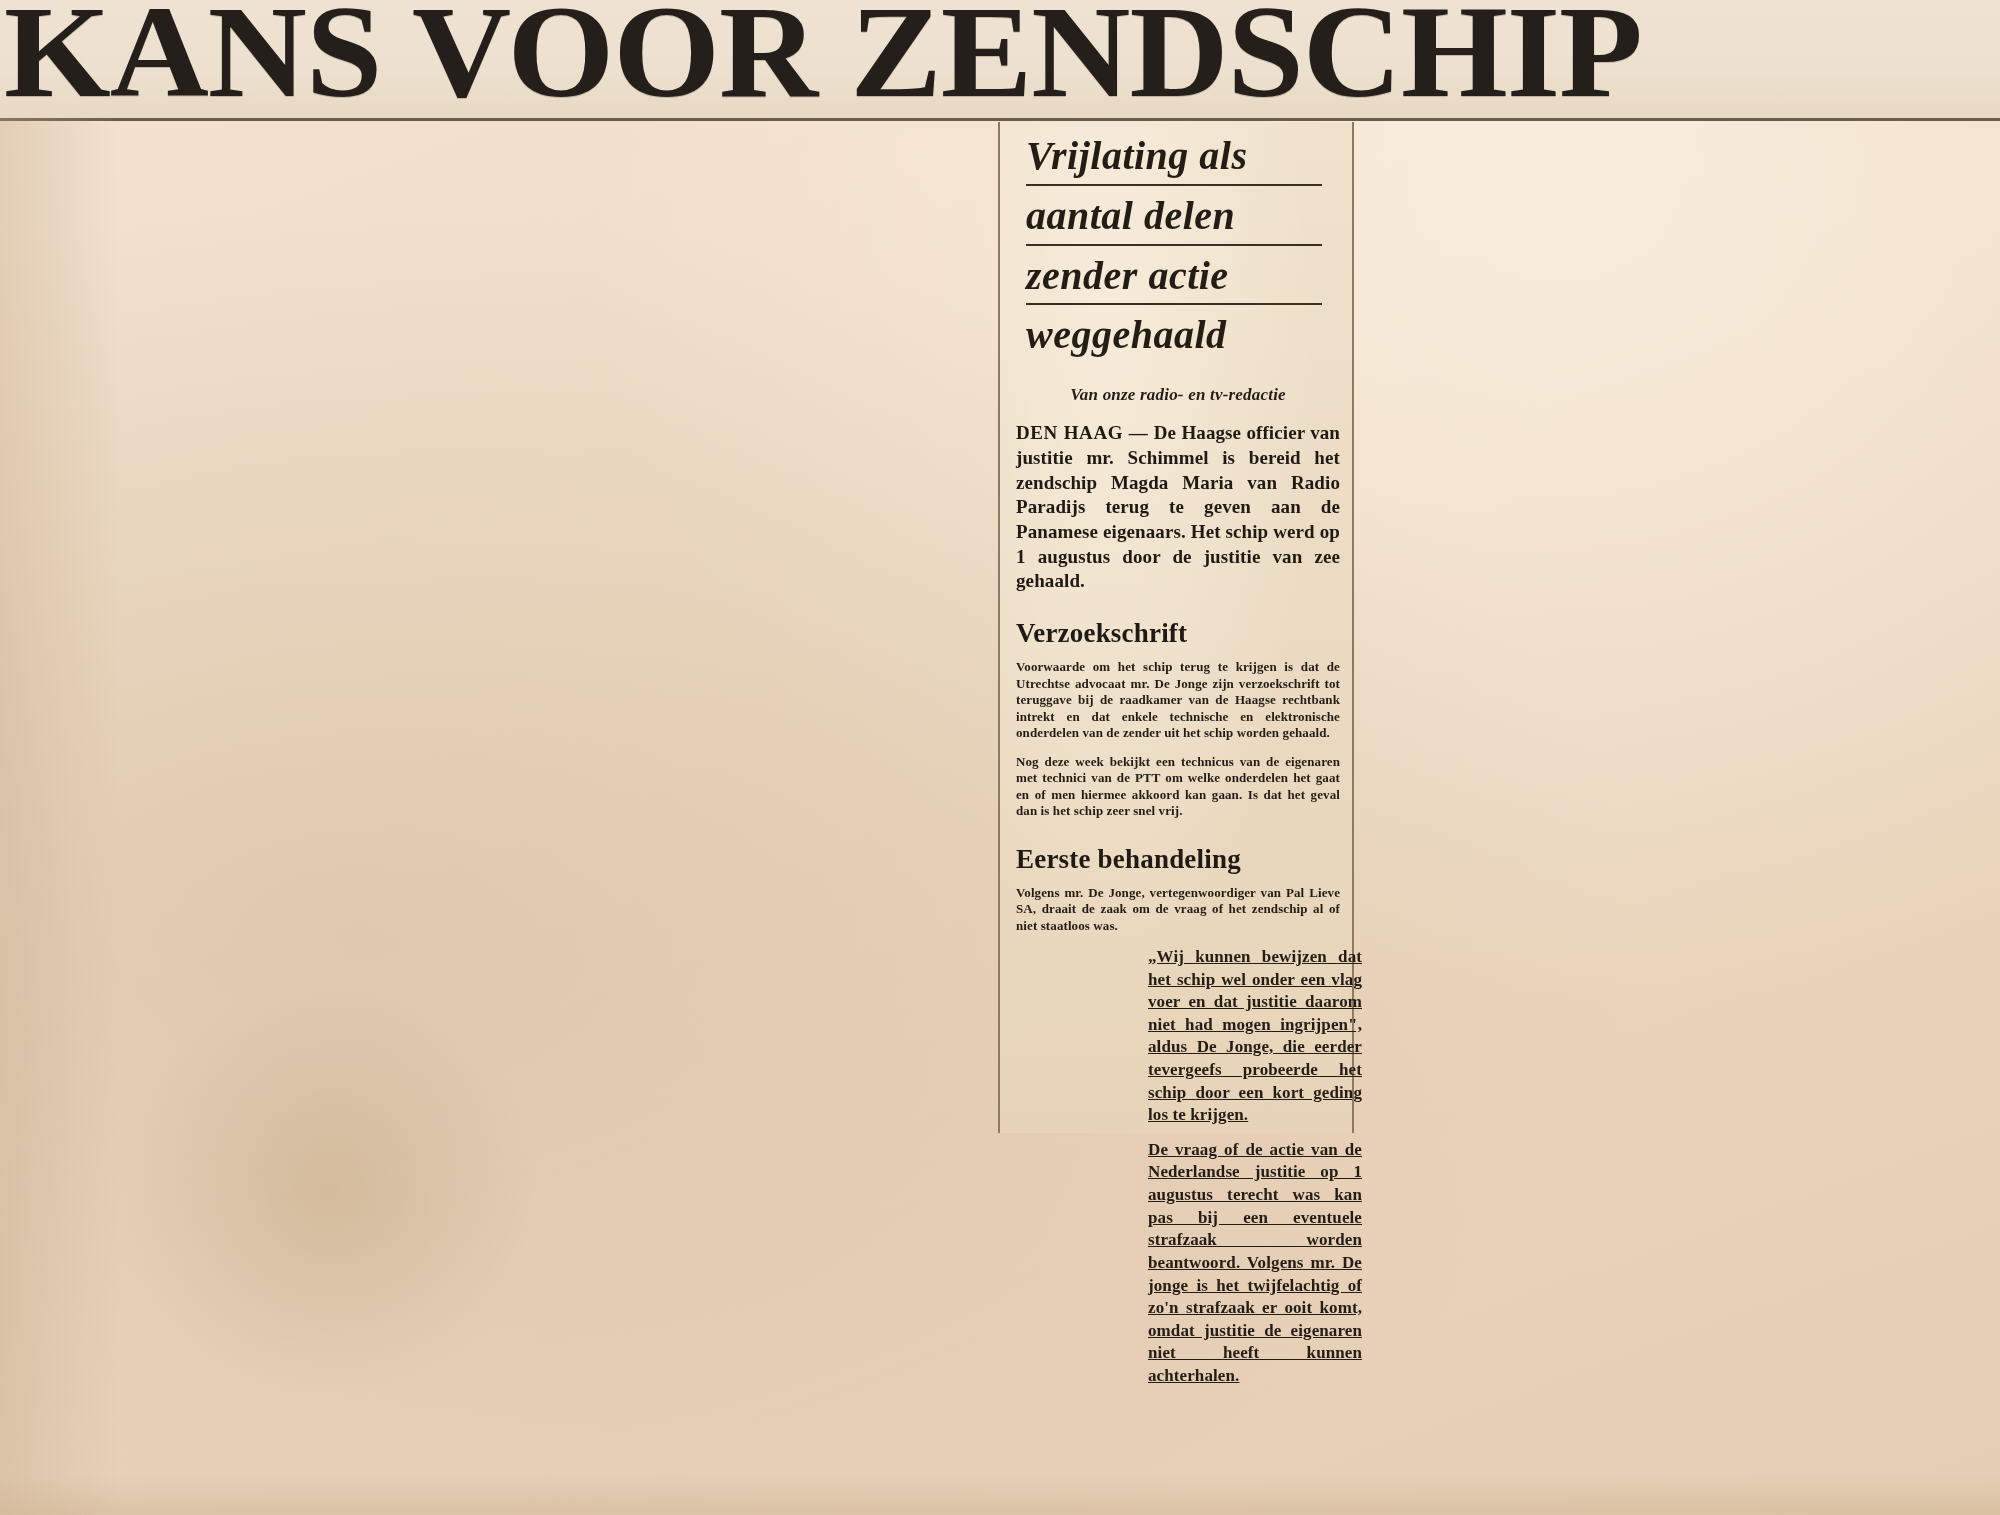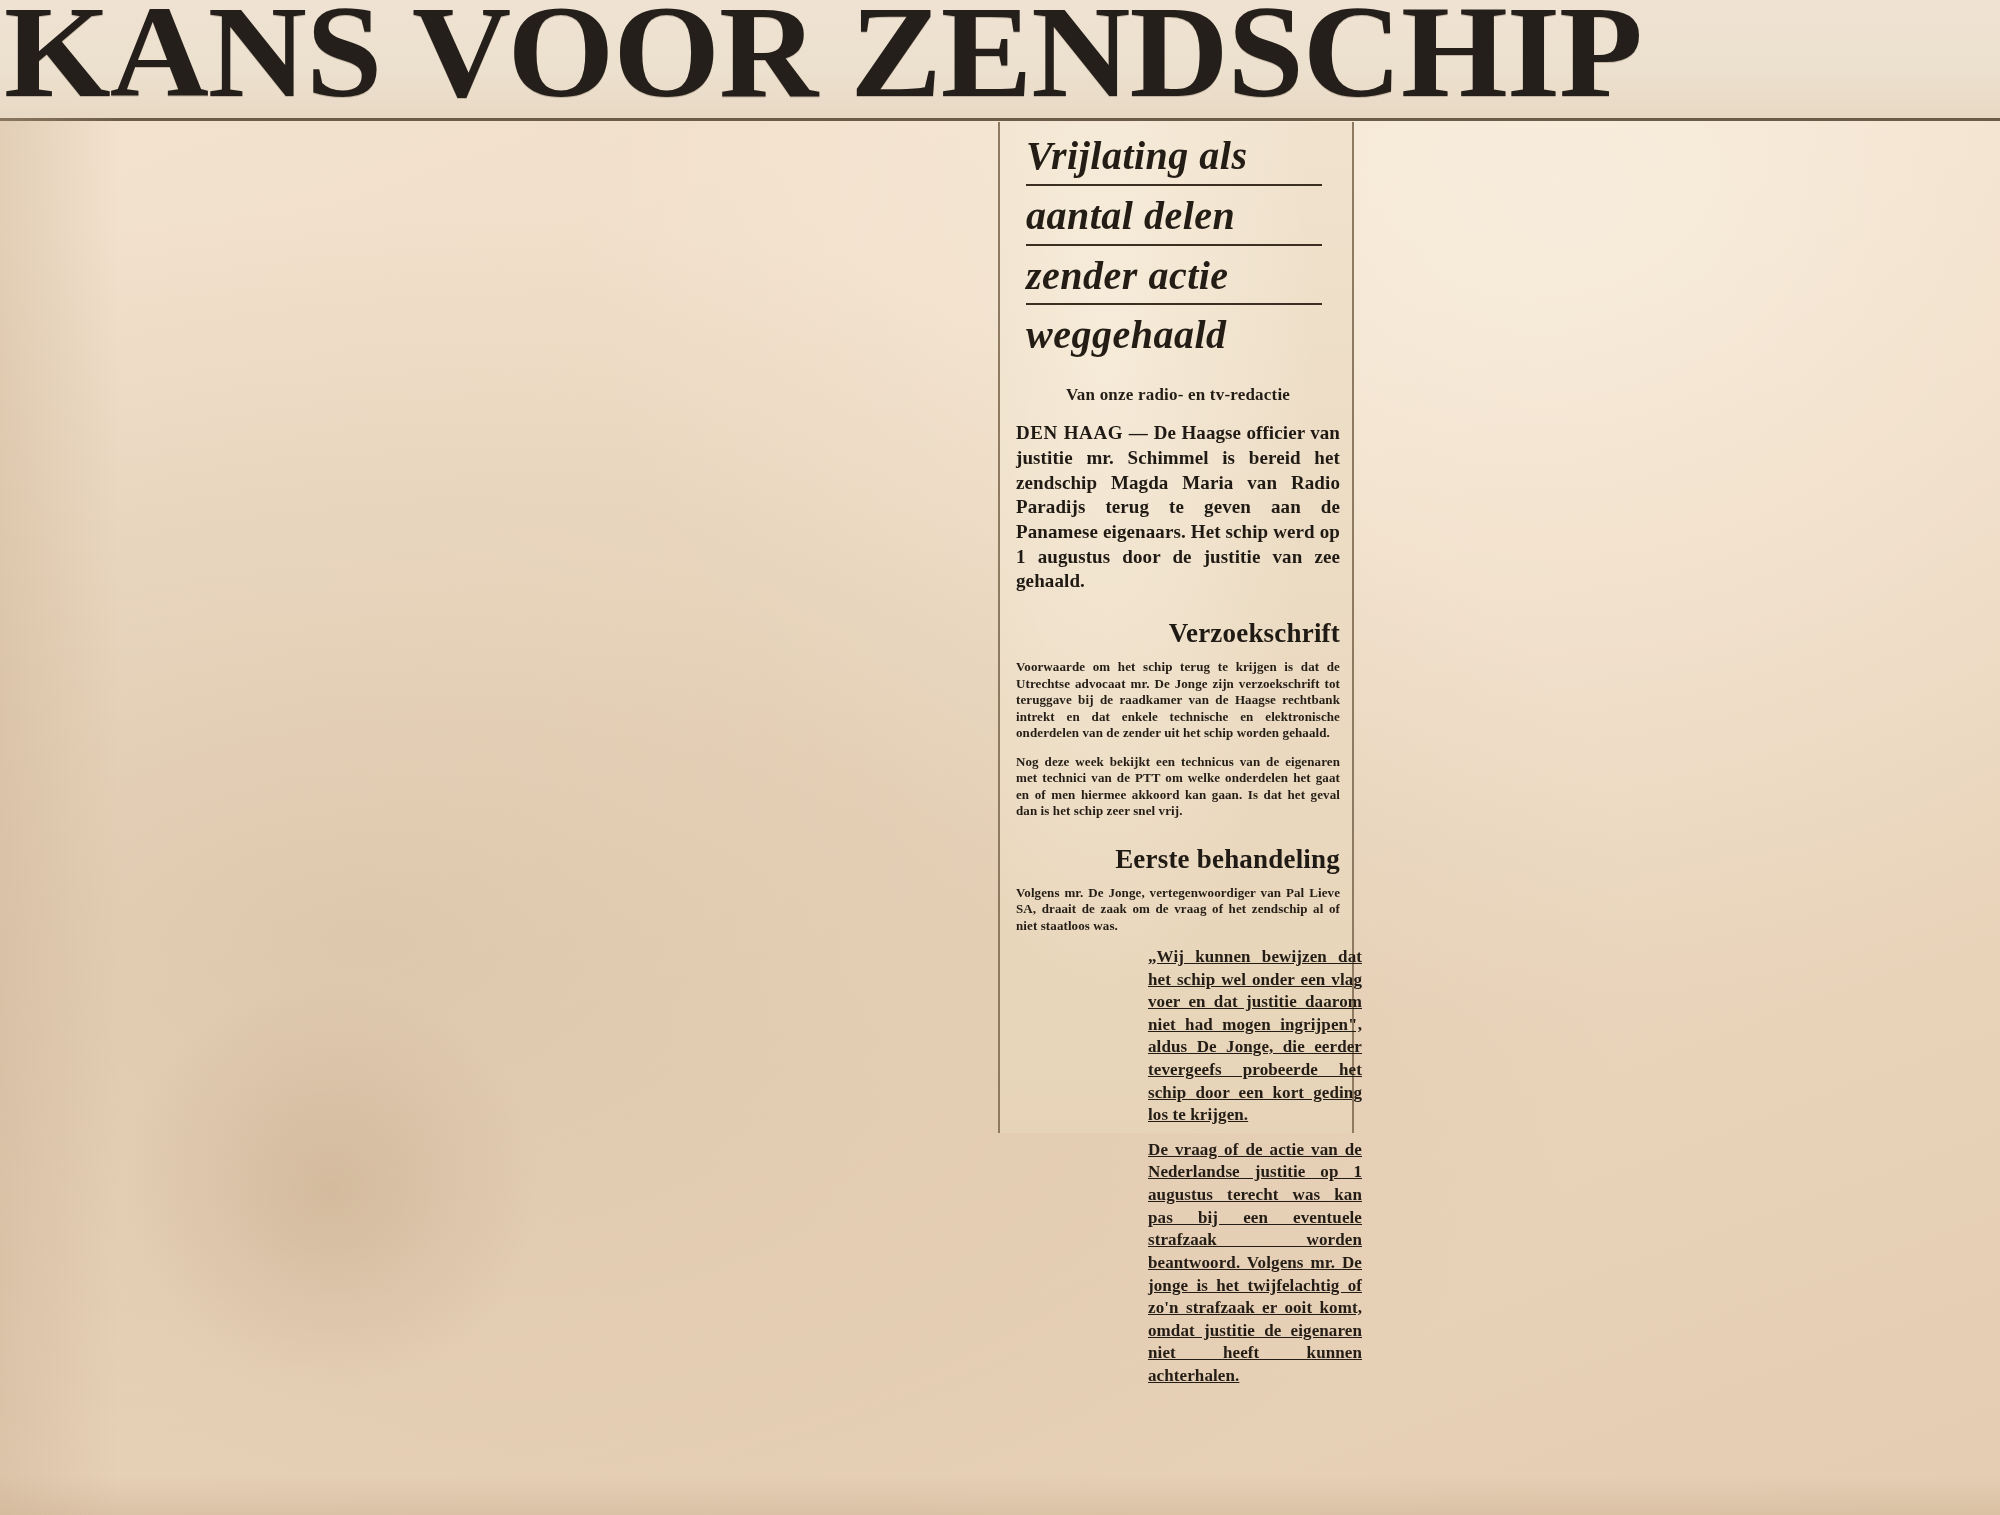--- a/index.html
+++ b/index.html
@@ -106,34 +106,35 @@
   }
   .kicker .kl:last-child { border-bottom: none; }
 
   .byline {
     text-align: center;
     font-weight: bold;
     font-size: 17px;
     letter-spacing: 0.2px;
     margin: 22px 0 8px 0;
     color: #241d16;
+    font-style: italic;
   }
 
   .lede {
     font-weight: bold;
     font-size: 19px;
     line-height: 1.30;
     text-align: justify;
     letter-spacing: 0.1px;
     margin: 16px 0 8px 0;
   }
   .lede .dateline { letter-spacing: 0.6px; }
 
   .subhead {
-    text-align: right;
+    text-align: left;
     font-family: "Liberation Serif", serif;
     font-weight: bold;
     font-size: 27px;
     letter-spacing: 0.2px;
     margin: 24px 0 10px 0;
     color: #201a14;
   }
 
   .body p {
     font-weight: bold;

